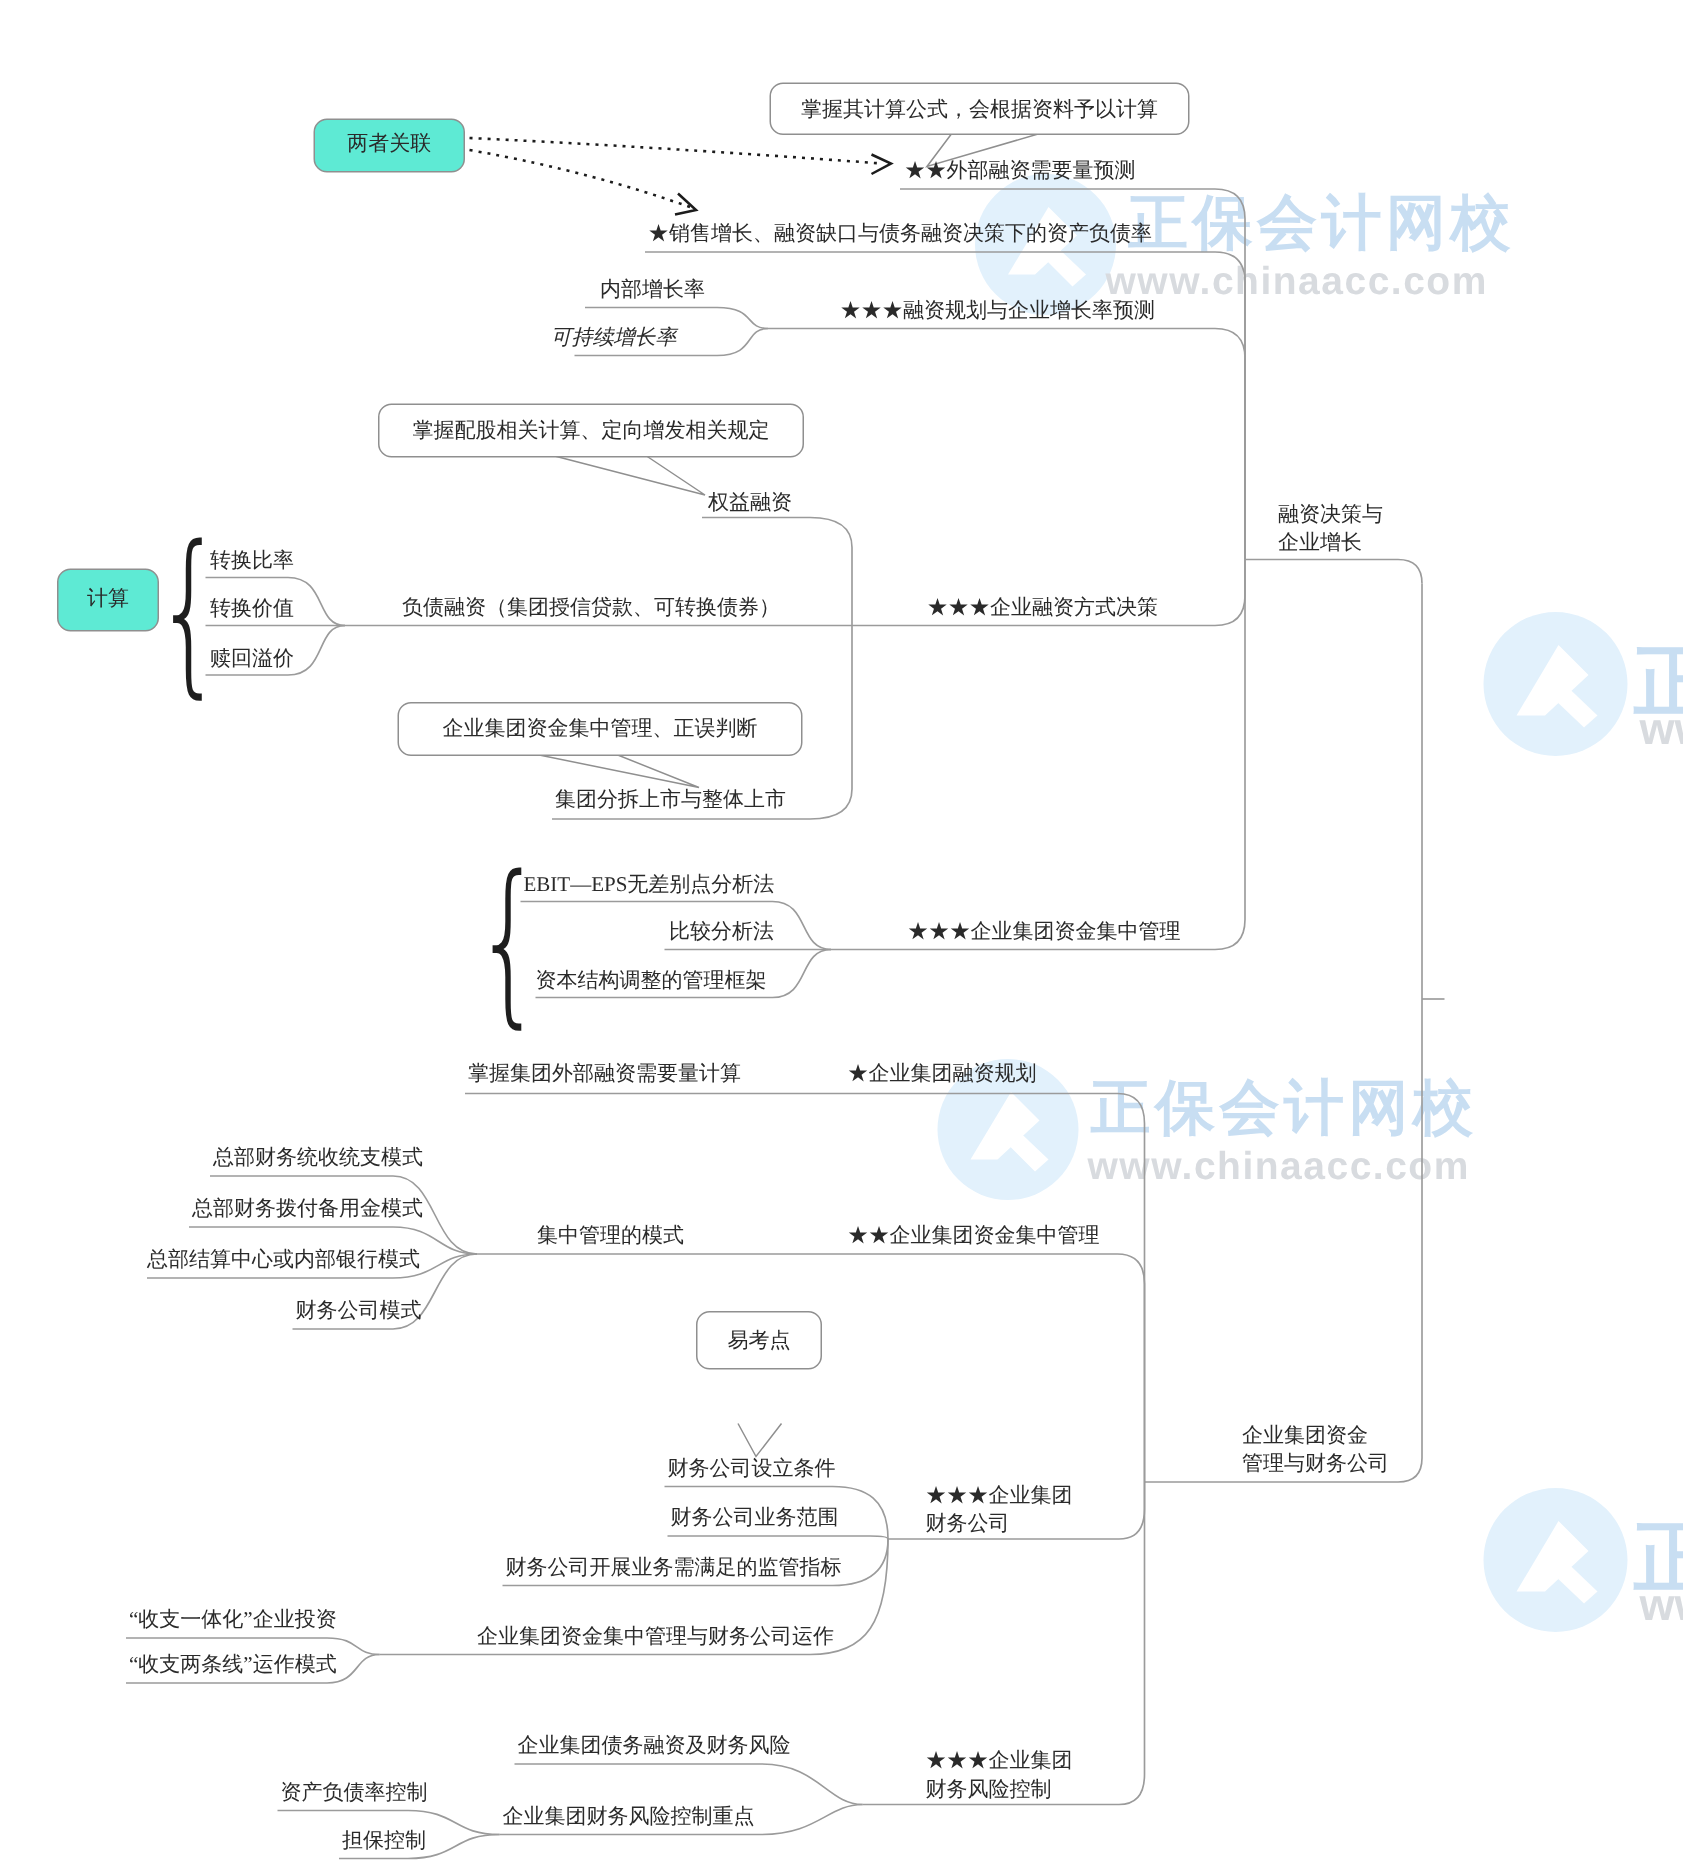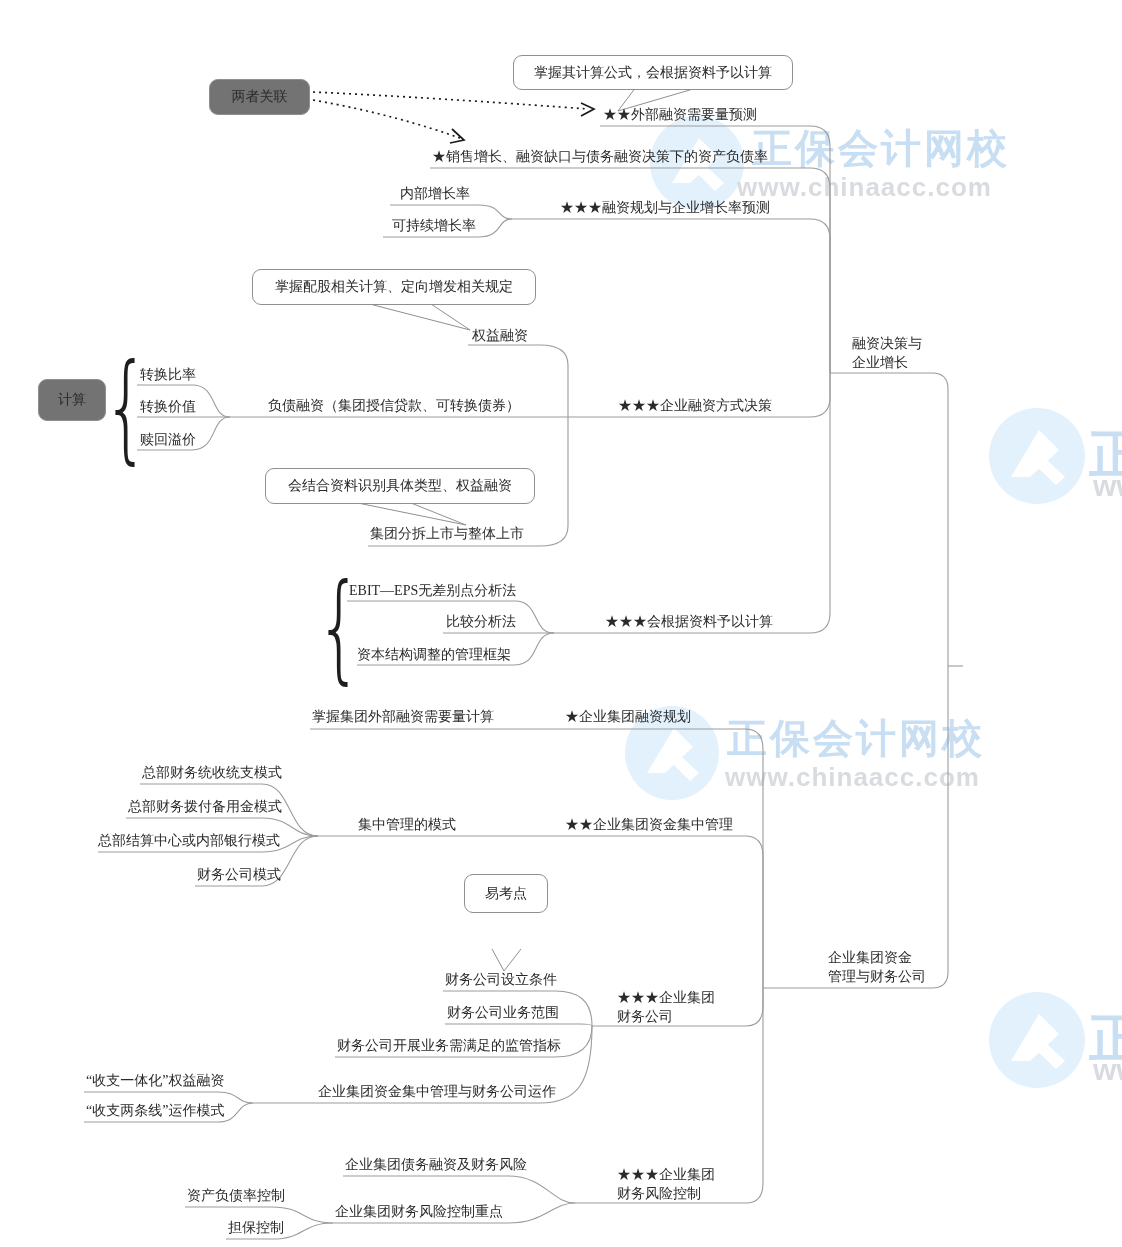--- a/index.html
+++ b/index.html
@@ -1,21 +1,21 @@
 <!DOCTYPE html>
 <html><head>
 <meta charset="utf-8">
 <style>
   html,body{margin:0;padding:0;background:#fff;}
   .stage{position:relative;width:1122px;height:1247px;background:#fff;overflow:hidden;
          font-family:"Liberation Serif","DejaVu Serif",serif;color:#2a2a2a;}
   svg.bg{position:absolute;left:0;top:0;z-index:1;}
   .node{position:absolute;z-index:2;font-size:14px;line-height:19px;white-space:pre-line;}
   .box{position:absolute;z-index:2;font-size:14px;line-height:18px;border:1px solid #8f8f8f;
-       border-radius:9px;background:#737373;display:flex;align-items:center;justify-content:center;
+       border-radius:9px;background:#5eead4;display:flex;align-items:center;justify-content:center;
        text-align:center;white-space:pre-line;}
   .callout{position:absolute;z-index:3;font-size:14px;border:1px solid #8f8f8f;border-radius:9px;
        background:#fff;display:flex;align-items:center;justify-content:center;text-align:center;}
   .brace{position:absolute;z-index:2;font-size:118px;font-weight:200;color:#1e1e1e;
        font-family:"DejaVu Sans",sans-serif;transform:scaleX(0.62);transform-origin:left top;line-height:1;}
   .wm-brand{font:bold 40px "Liberation Sans",sans-serif;fill:#c8def2;letter-spacing:3px;}
   .wm-brand-big{font:bold 52px "Liberation Sans",sans-serif;fill:#c8def2;}
   .wm-url{font:bold 26px "Liberation Sans",sans-serif;fill:#d8dbdf;letter-spacing:1px;}
   .wm-url-big{font:bold 30px "Liberation Sans",sans-serif;fill:#d8dbdf;}
 </style>
@@ -119,68 +119,68 @@
 
   <div class="box" style="left:209px;top:79px;width:99px;height:34px;">两者关联</div>
 
   <div class="callout" style="left:252px;top:269px;width:282px;height:34px;">掌握配股相关计算、定向增发相关规定</div>
 
   <div class="callout" style="left:513px;top:55px;width:278px;height:33px;">掌握其计算公式，会根据资料予以计算</div>
 
   <div class="box" style="left:38px;top:379px;width:66px;height:40px;">计算</div>
   <div class="brace" style="left:103px;top:348px;">{</div>
 
-  <div class="callout" style="left:265px;top:468px;width:268px;height:34px;">会结合资料识别具体类型、权益融资</div>
+  <div class="callout" style="left:265px;top:468px;width:268px;height:34px;">企业集团资金集中管理、正误判断</div>
 
   <div class="brace" style="left:316px;top:568px;">{</div>
 
   <div class="callout" style="left:464px;top:874px;width:82px;height:37px;">易考点</div>
 
 
   <div class="node" style="left:852px;top:334px;font-family:Liberation Serif, serif;">融资决策与
 企业增长</div>
   <div class="node" style="left:828px;top:948px;">企业集团资金
 管理与财务公司</div>
 
   <div class="node" style="left:603px;top:105px;">★★外部融资需要量预测</div>
   <div class="node" style="left:432px;top:147px;">★销售增长、融资缺口与债务融资决策下的资产负债率</div>
   <div class="node" style="left:400px;top:184px;">内部增长率</div>
-  <div class="node" style="left:392px;top:216px;">可持续增长率</div>
+  <div class="node" style="left:367px;top:216px;font-style:italic;">可持续增长率</div>
   <div class="node" style="left:560px;top:198px;">★★★融资规划与企业增长率预测</div>
 
   <div class="node" style="left:472px;top:326px;">权益融资</div>
   <div class="node" style="left:140px;top:365px;">转换比率</div>
   <div class="node" style="left:140px;top:397px;">转换价值</div>
   <div class="node" style="left:140px;top:430px;">赎回溢价</div>
   <div class="node" style="left:268px;top:396px;">负债融资（集团授信贷款、可转换债券）</div>
   <div class="node" style="left:618px;top:396px;">★★★企业融资方式决策</div>
   <div class="node" style="left:370px;top:524px;">集团分拆上市与整体上市</div>
 
   <div class="node" style="left:349px;top:581px;">EBIT—EPS无差别点分析法</div>
   <div class="node" style="left:446px;top:612px;">比较分析法</div>
   <div class="node" style="left:357px;top:645px;">资本结构调整的管理框架</div>
-  <div class="node" style="left:605px;top:612px;">★★★会根据资料予以计算</div>
+  <div class="node" style="left:605px;top:612px;">★★★企业集团资金集中管理</div>
 
   <div class="node" style="left:312px;top:707px;">掌握集团外部融资需要量计算</div>
   <div class="node" style="left:565px;top:707px;">★企业集团融资规划</div>
 
   <div class="node" style="left:142px;top:763px;">总部财务统收统支模式</div>
   <div class="node" style="left:128px;top:797px;">总部财务拨付备用金模式</div>
   <div class="node" style="left:98px;top:831px;">总部结算中心或内部银行模式</div>
   <div class="node" style="left:197px;top:865px;">财务公司模式</div>
   <div class="node" style="left:358px;top:815px;">集中管理的模式</div>
   <div class="node" style="left:565px;top:815px;">★★企业集团资金集中管理</div>
 
   <div class="node" style="left:445px;top:970px;">财务公司设立条件</div>
   <div class="node" style="left:447px;top:1003px;text-align:center;">财务公司业务范围</div>
   <div class="node" style="left:337px;top:1036px;">财务公司开展业务需满足的监管指标</div>
   <div class="node" style="left:617px;top:988px;">★★★企业集团
 财务公司</div>
 
-  <div class="node" style="left:86px;top:1071px;">“收支一体化”权益融资</div>
+  <div class="node" style="left:86px;top:1071px;">“收支一体化”企业投资</div>
   <div class="node" style="left:86px;top:1101px;">“收支两条线”运作模式</div>
   <div class="node" style="left:318px;top:1082px;">企业集团资金集中管理与财务公司运作</div>
 
   <div class="node" style="left:345px;top:1155px;">企业集团债务融资及财务风险</div>
   <div class="node" style="left:187px;top:1186px;">资产负债率控制</div>
   <div class="node" style="left:335px;top:1202px;">企业集团财务风险控制重点</div>
   <div class="node" style="left:228px;top:1218px;">担保控制</div>
   <div class="node" style="left:617px;top:1165px;">★★★企业集团
 财务风险控制</div>
 

